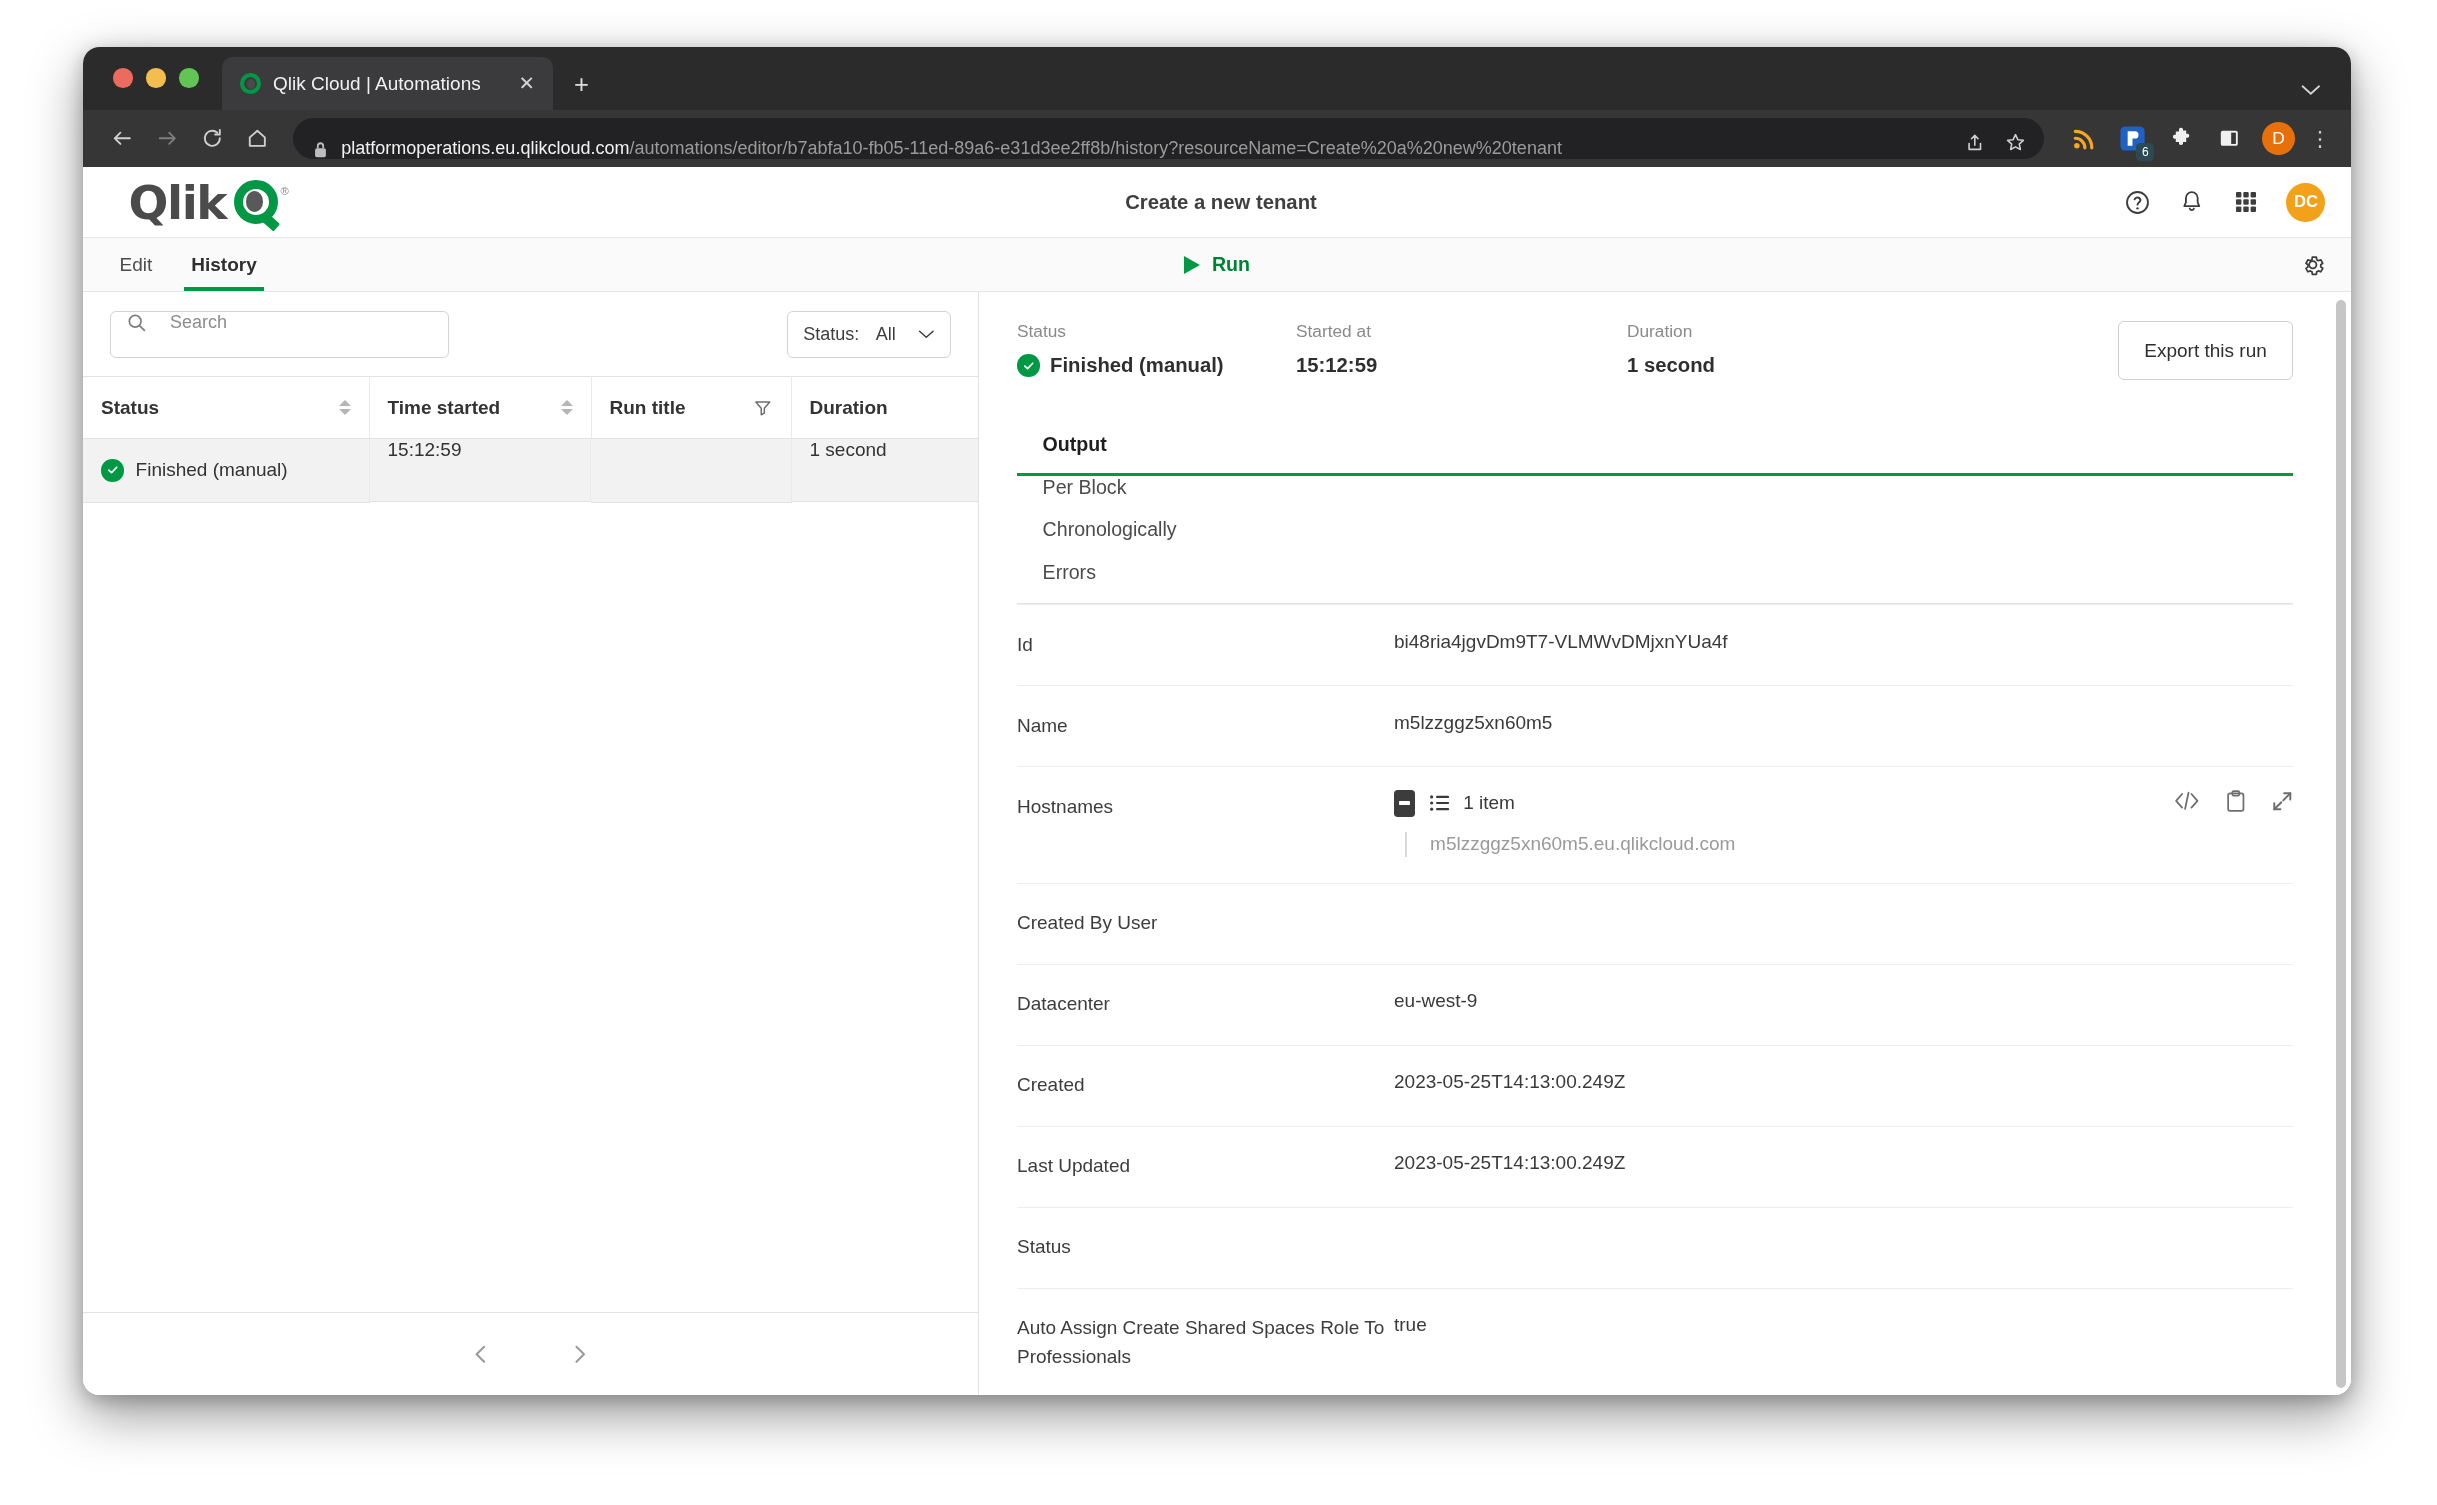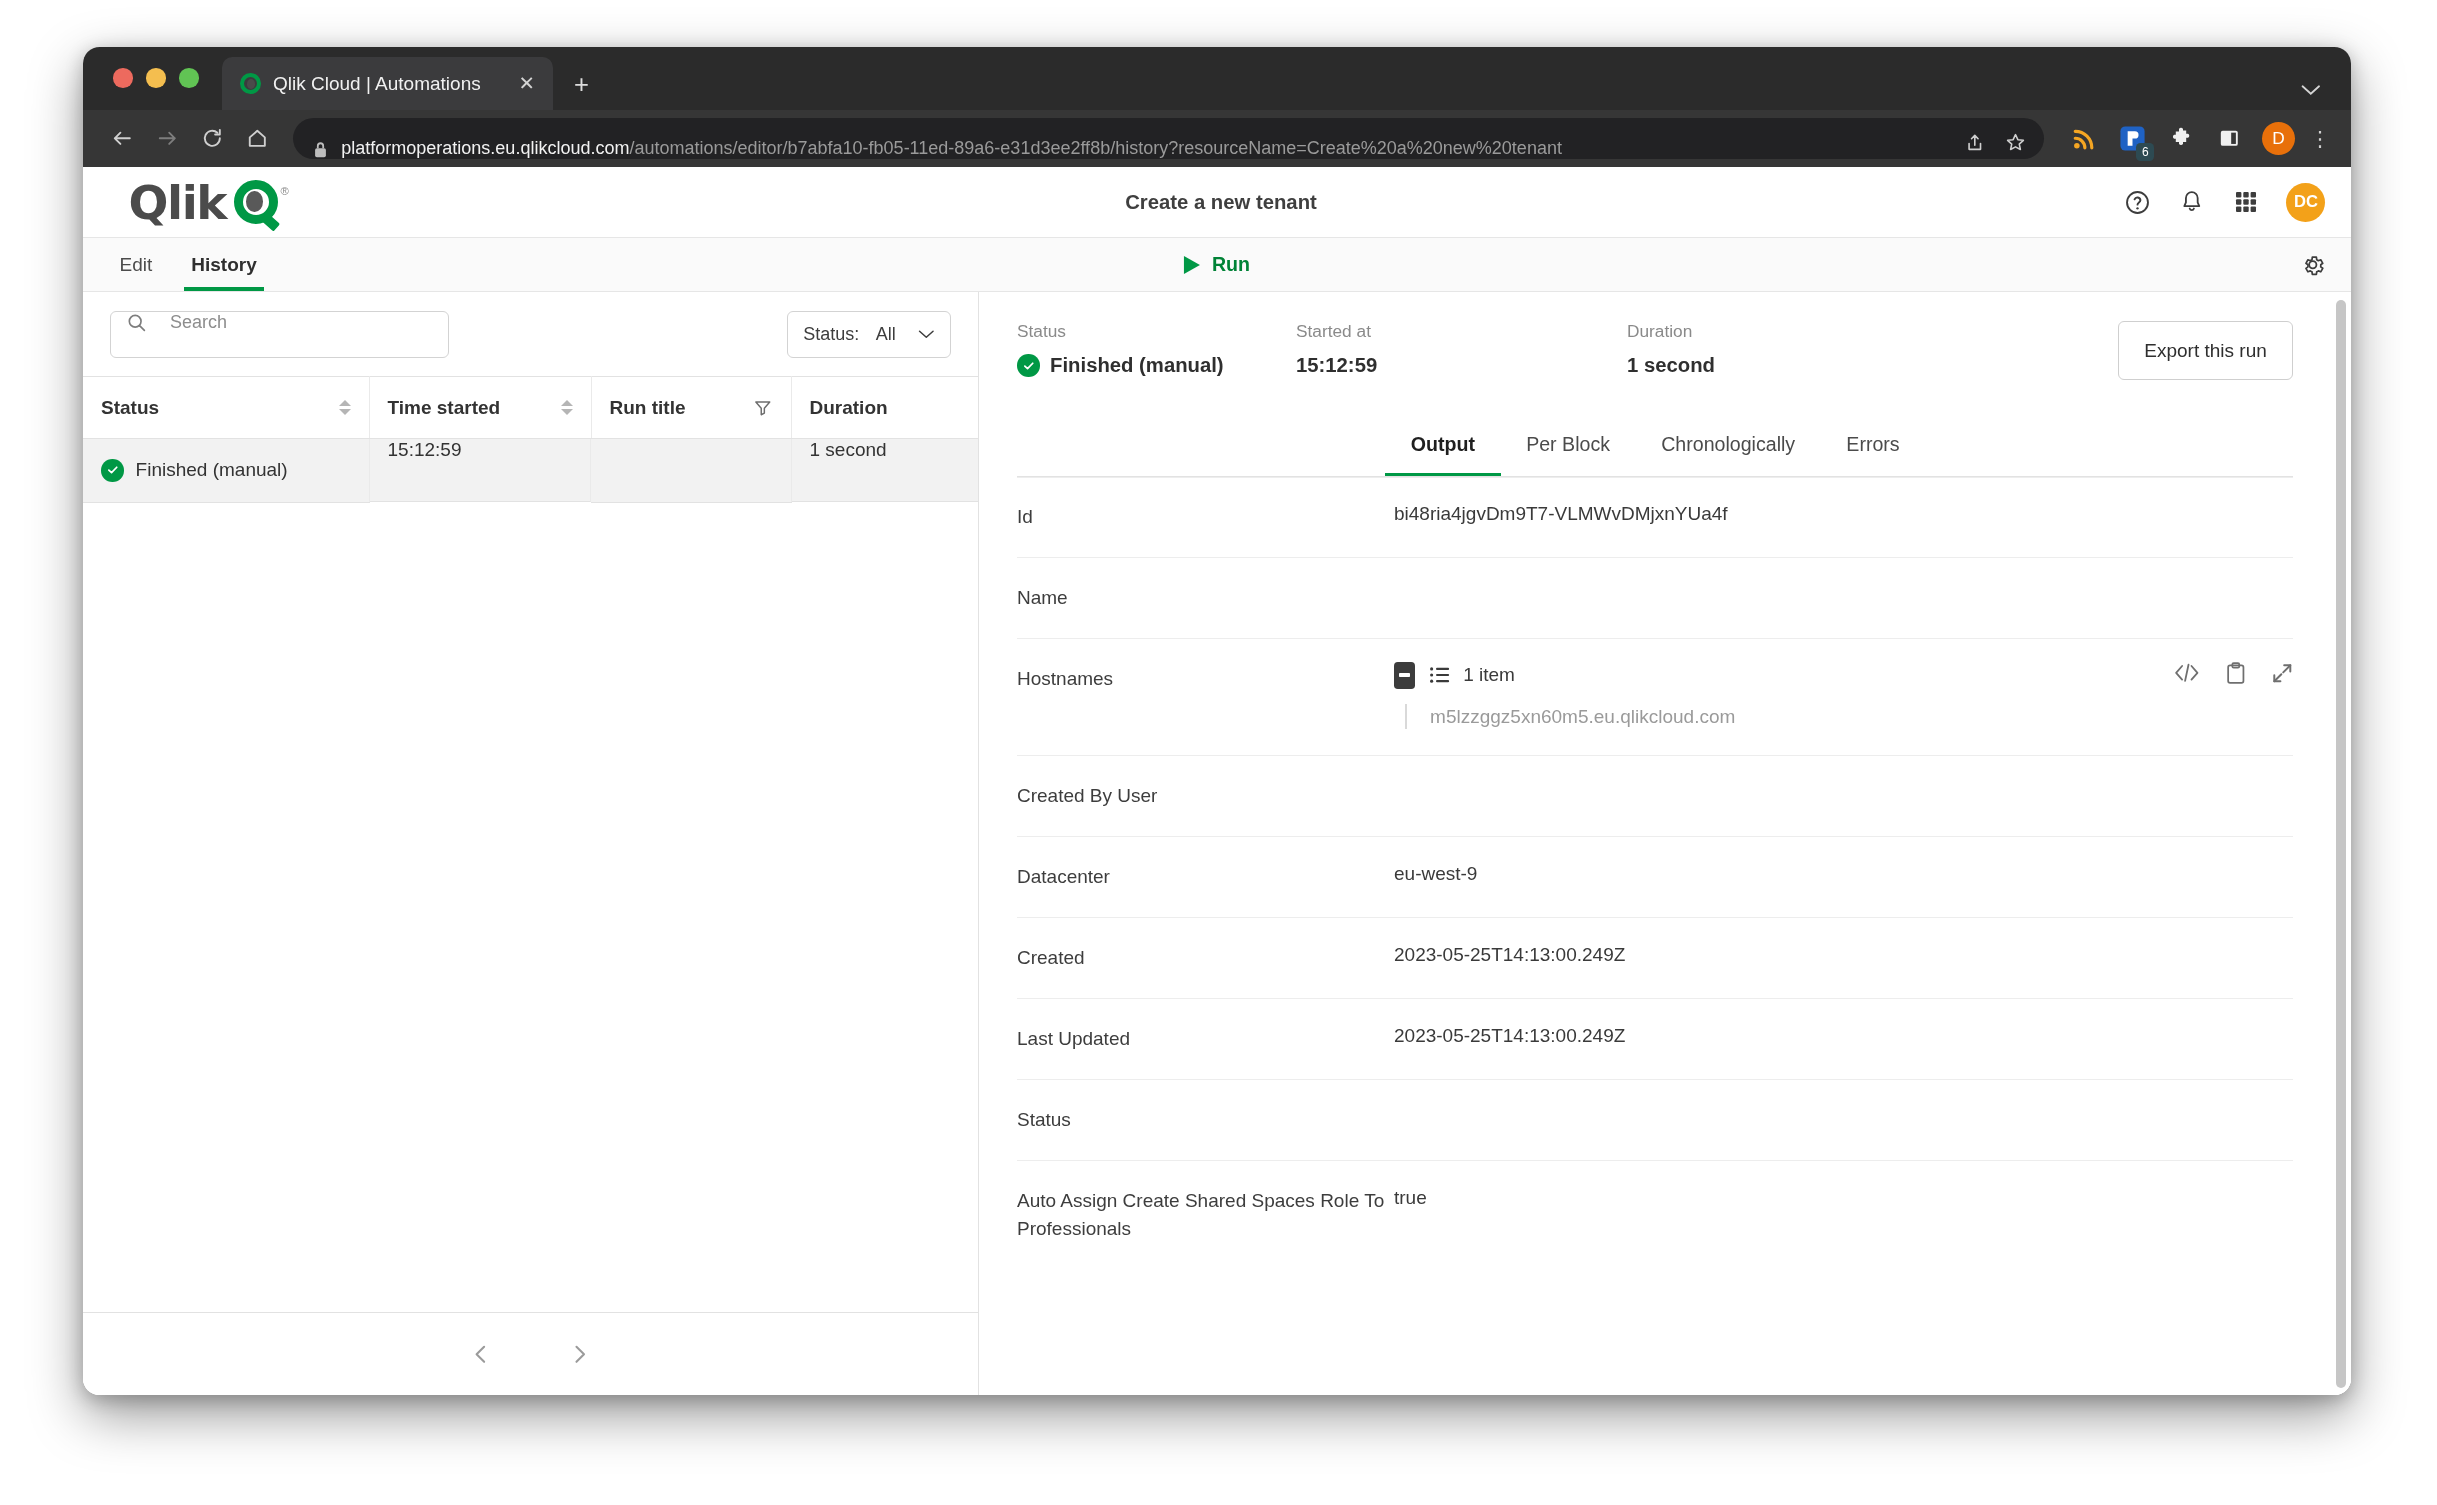--- a/index.html
+++ b/index.html
@@ -276,20 +276,21 @@
     border: 0.8px solid #cfcfcf; border-radius: 6px;
     height: 59px; padding: 0 25.6px;
     display: flex; align-items: center;
     font-size: 19px; color: #2f2f2f; background: #fff;
   }
   .subtabs {
     margin: 53px 38px 0 38px;
     border-bottom: 0.8px solid #e2e2e2;
     display: flex; justify-content: center; gap: 0;
     position: relative;
+    flex-direction: column;
   }
   .stab {
     padding: 0 25.6px 19.6px 25.6px; font-size: 19.6px; color: #4b4b4b;
     position: relative;
   }
   .stab.active { color: #1f1f1f; font-weight: 600; }
   .stab.active::after {
     content: ""; position: absolute; left: 0; right: 0; bottom: -0.8px;
     height: 3.8px; background: #009845;
   }
@@ -632,20 +633,21 @@
             <div class="stab">Errors</div>
           </div>
 
           <div class="kv-list">
             <div class="kv-row">
               <div class="kv-key">Id</div>
               <div class="kv-val">bi48ria4jgvDm9T7-VLMWvDMjxnYUa4f</div>
             </div>
             <div class="kv-row">
               <div class="kv-key">Name</div>
+              <div class="kv-val">m5lzzggz5xn60m5</div>
             </div>
 
             <div class="kv-row">
               <div class="kv-key">Hostnames</div>
               <div class="kv-val host-block">
                 <div class="host-head">
                   <span class="collapse-sq">
                         <span></span>
                       </span>
                   <span>

